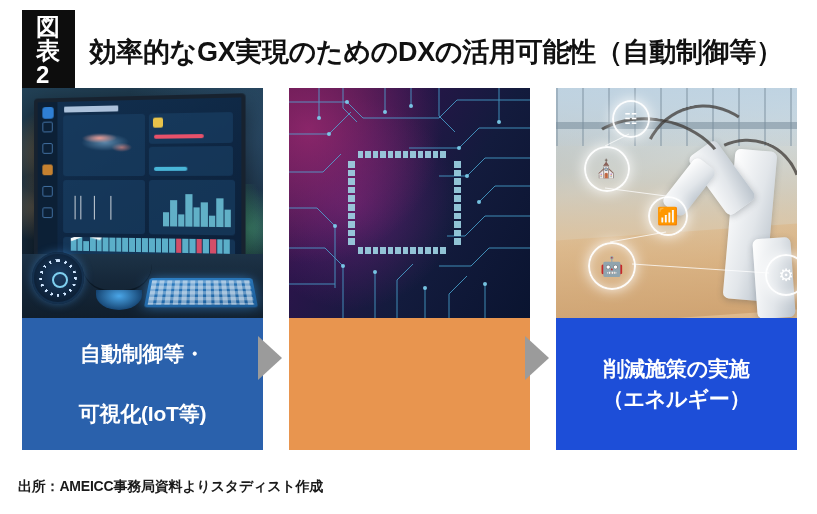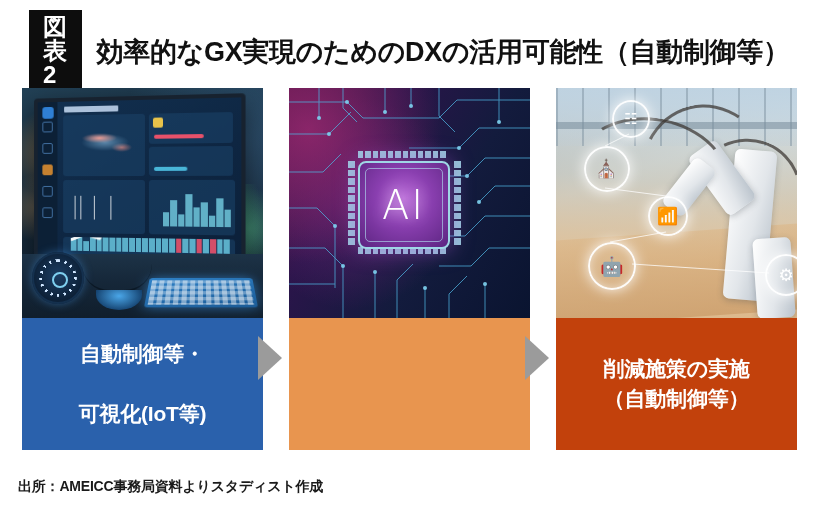--- a/index.html
+++ b/index.html
@@ -13,21 +13,21 @@
     height: 514px;
     font-family: "Liberation Sans", "DejaVu Sans", sans-serif;
     color: #111111;
     overflow: hidden;
     position: relative;
   }
 
   
   .header {
     position: absolute;
-    left: 11px;
+    left: 4px;
     top: 0;
     width: 729px;
     height: 78px;
     display: flex;
     align-items: flex-start;
   }
   .header-inner {
     display: flex;
     align-items: center;
     margin-left: 18px;
@@ -87,21 +87,21 @@
     color: #ffffff;
     font-size: 21px;
     font-weight: bold;
     line-height: 1.42;
     letter-spacing: -0.2px;
     box-sizing: border-box;
     padding: 0 4px;
   }
   .cap-1 { background: #2a61ac; }
   .cap-2 { background: #e8954f; }
-  .cap-3 { background: #c2410c; }
+  .cap-3 { background: #1d4ed8; }
 
   
   .arrow {
     position: absolute;
     top: 248px;
     width: 0;
     height: 0;
     border-top: 22px solid transparent;
     border-bottom: 22px solid transparent;
     border-left: 24px solid #9b9b9b;
@@ -696,23 +696,20 @@
           <i></i>
           <i></i>
           <i></i>
           <i></i>
           <i></i>
           <i></i>
           <i></i>
           <i></i>
       </span>
 
-      <div class="p2-chip">
-        <span class="p2-ai">AI</span>
-      </div>
     </div>
     <div class="panel-caption cap-2">
       <span>
         <br>
       </span>
     </div>
   </div>
 
   <div class="panel panel-3">
     <div class="panel-image">
@@ -741,21 +738,21 @@
 
       <div class="iot iot-net">☷</div>
       <div class="iot iot-fact">⛪</div>
       <div class="iot iot-wifi">📶</div>
       <div class="iot iot-robot">🤖</div>
       <div class="iot iot-gear">⚙</div>
     </div>
     <div class="panel-caption cap-3">
       <span>
         <span>削減施策の実施</span><br>
-        <span>（自動制御等）</span>
+        <span>（エネルギー）</span>
       </span>
     </div>
   </div>
 
   <div class="arrow arrow-1"></div>
   <div class="arrow arrow-2"></div>
 </div>
 
 <div class="source">出所：AMEICC事務局資料よりスタディスト作成</div>
 

